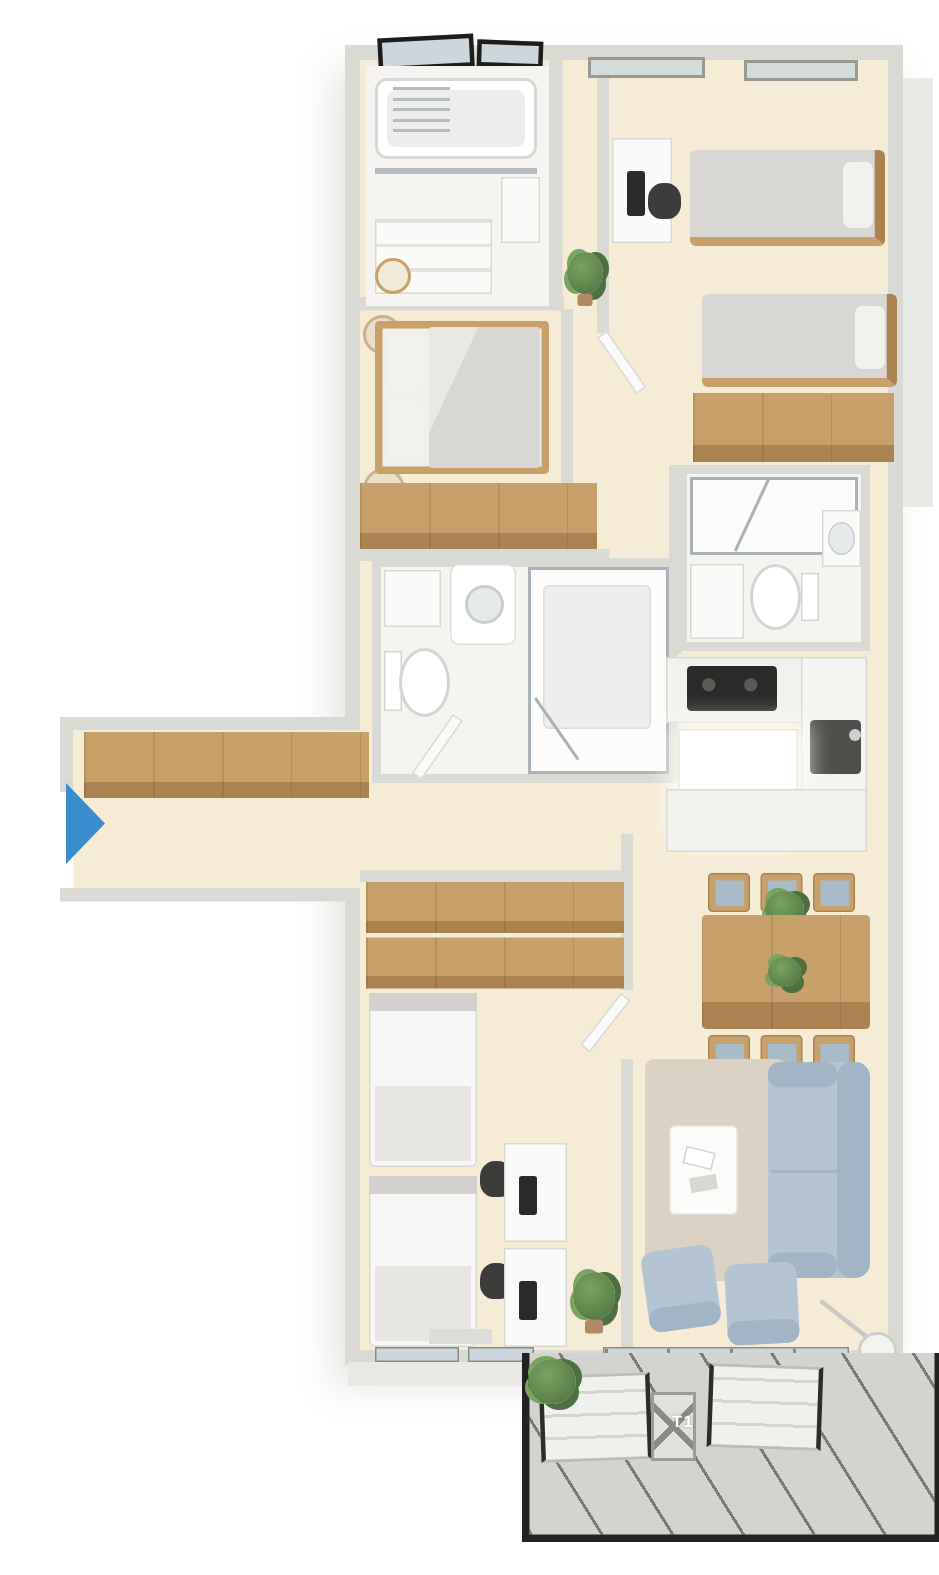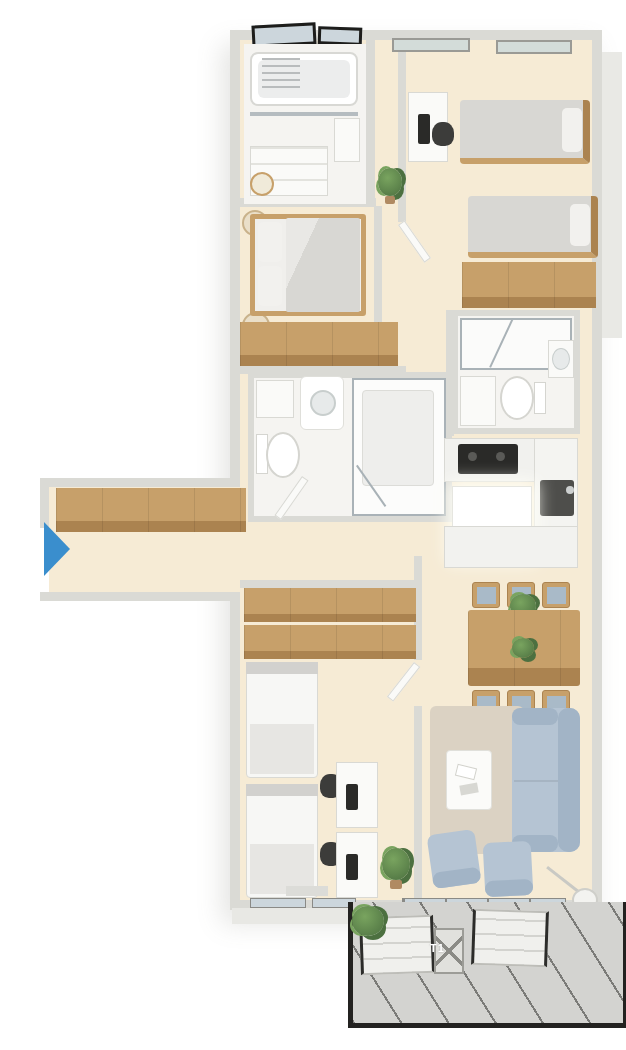--- a/index.html
+++ b/index.html
@@ -185,15 +185,15 @@
 
   <div class="abs" style="left:250px;top:898px;width:56px;height:10px;background:var(--glass);border:1px solid #8a8a86;"></div>
   <div class="abs" style="left:312px;top:898px;width:44px;height:10px;background:var(--glass);border:1px solid #8a8a86;"></div>
   <div class="abs" style="left:402px;top:898px;width:164px;height:12px;background:repeating-linear-gradient(90deg,#8a8a86 0 2px,var(--glass) 2px 42px);border:1px solid #8a8a86;"></div>
 
   <div class="abs" style="left:348px;top:902px;width:280px;height:126px;border-left:5px solid #232220;border-right:5px solid #232220;border-bottom:5px solid #232220;background:var(--balcony_floor);background-image:repeating-linear-gradient(58deg, rgba(35,35,32,.5) 0 2px, transparent 2px 40px);"></div>
   <div class="abs lounge" style="left:360px;top:916px;width:74px;height:58px;transform:rotate(-2deg);"></div>
   <div class="abs lounge" style="left:472px;top:910px;width:76px;height:56px;transform:rotate(2deg);"></div>
   <div class="abs" style="left:434px;top:928px;width:30px;height:46px;background:#e1e1dd;border:2px solid #9c9c97;background-image:linear-gradient(45deg,transparent 46%,#8b8b86 46% 54%,transparent 54%),linear-gradient(-45deg,transparent 46%,#8b8b86 46% 54%,transparent 54%);"></div>
   <div class="abs plant" style="left:352px;top:906px;width:32px;height:30px;"></div>
-  <div class="abs t1" style="left:430px;top:942px;width:26px;height:14px;">T1</div>
+  <div class="abs t1" style="left:448px;top:942px;width:26px;height:14px;">T1</div>
 
 </div>
 
 </body></html>

